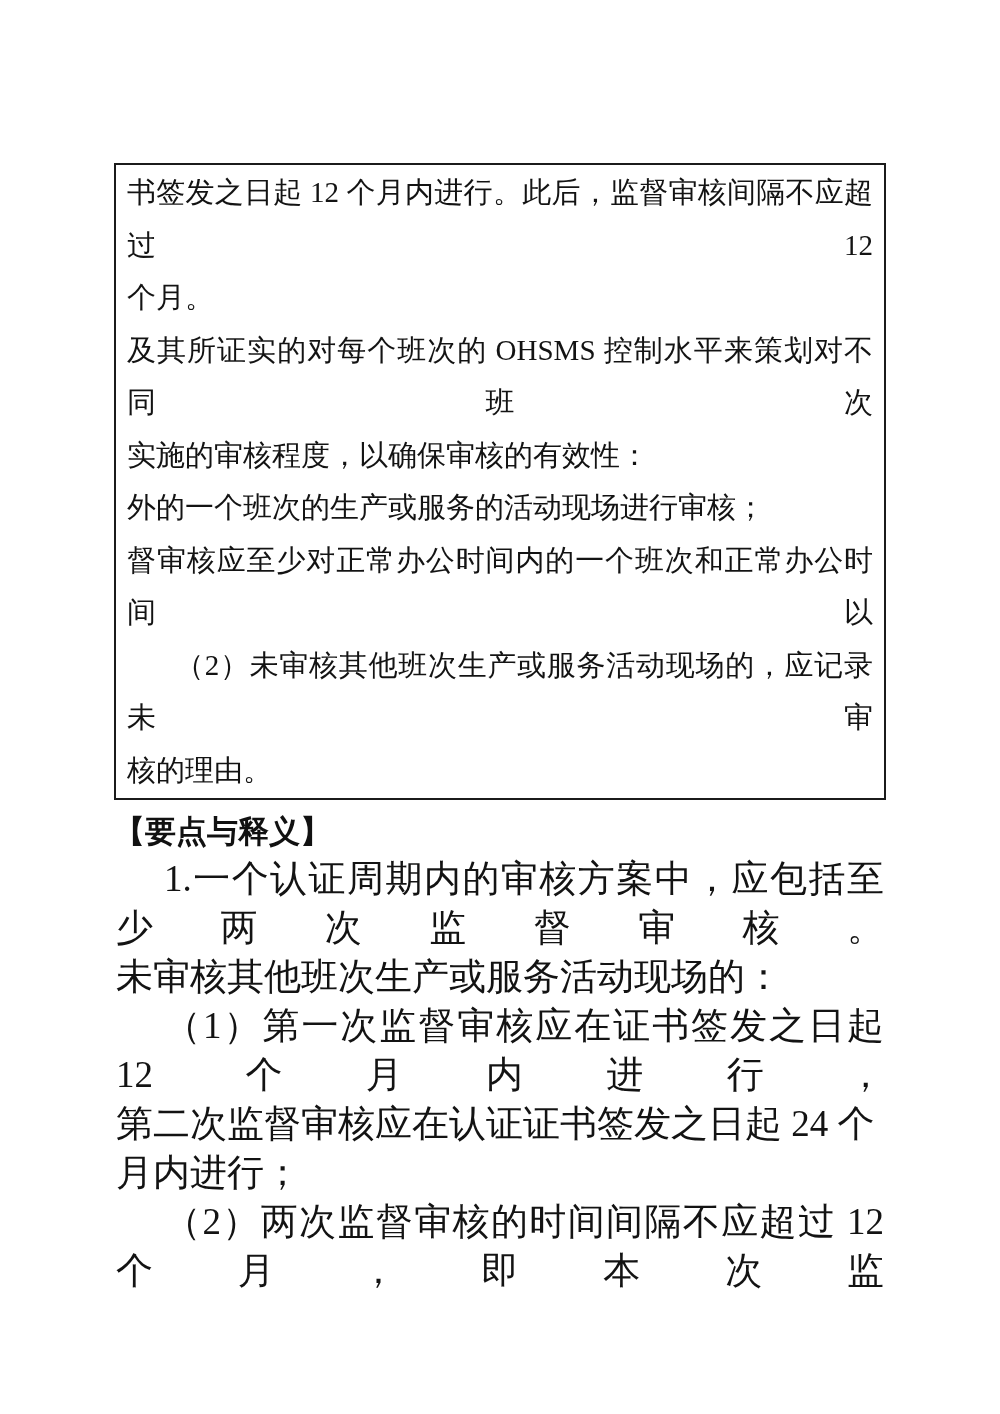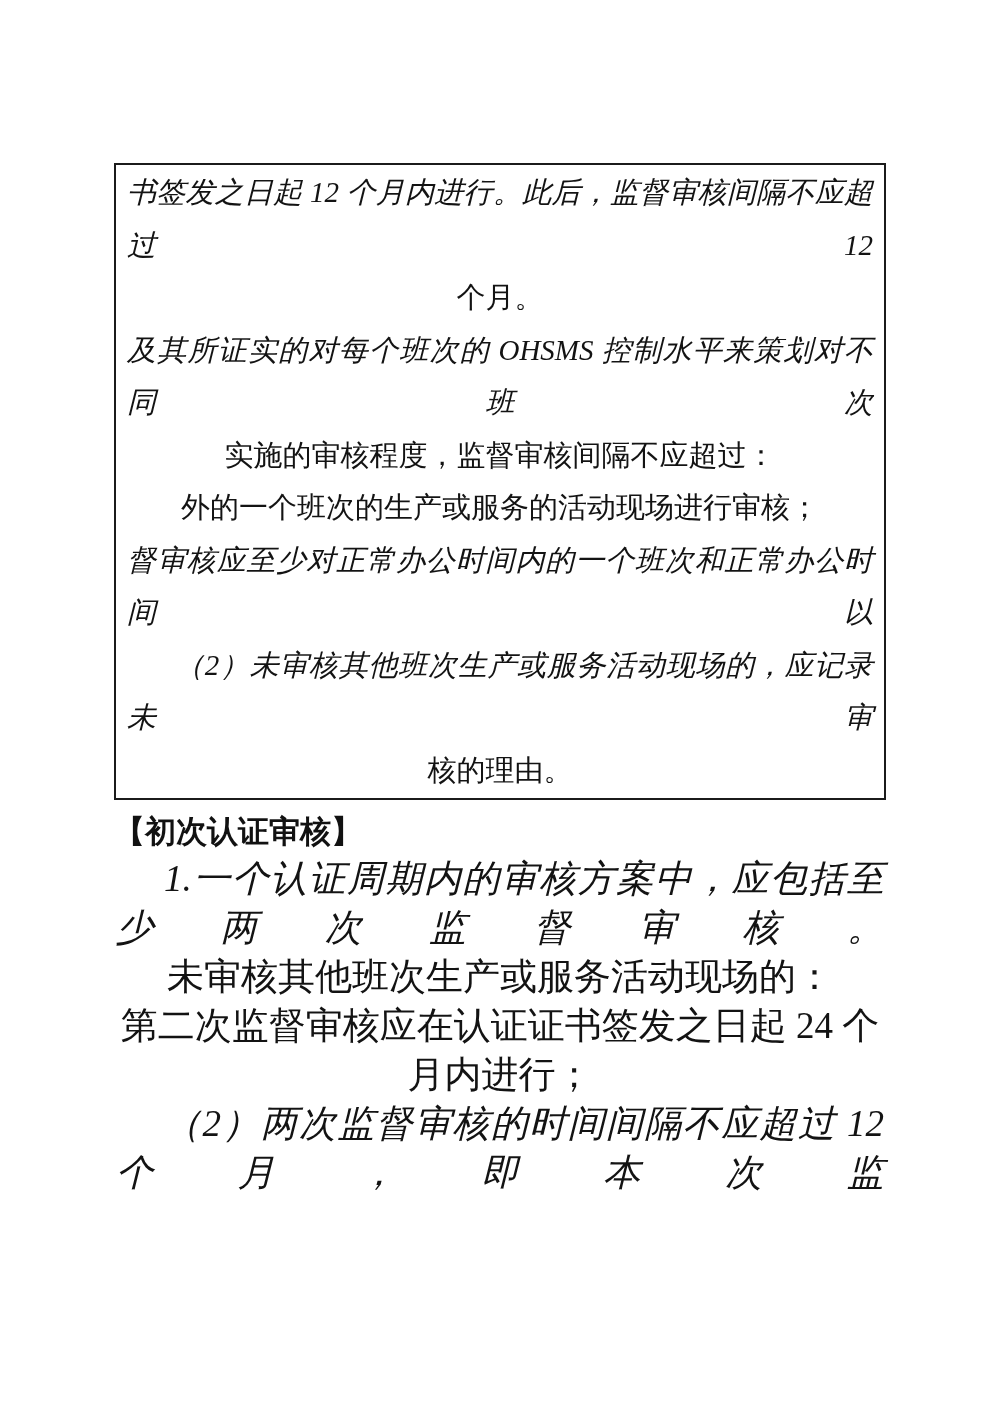--- a/index.html
+++ b/index.html
@@ -30,28 +30,27 @@
   }
   
   .body-text {
     padding: 0 2px;
   }
   .body-text .ln {
     line-height: 49px;
     font-size: 37px;
   }
   .ln {
-    text-align: center;
+    text-align: left;
     white-space: normal;
   }
   
   .st {
     text-align: justify;
     text-align-last: justify;
-    font-style: italic;
   }
   
   .in {
     text-indent: 48px;
   }
   .section-heading {
     margin-top: 14px;
     font-family: "Liberation Sans", "DejaVu Sans", sans-serif;
     font-weight: 700;
     font-size: 31px;
@@ -64,30 +63,31 @@
 </style>
 </head>
 <body>
 
 <div class="col">
 
   <div class="clause-box">
     <div class="ln st">书签发之日起 12 个月内进行。此后，监督审核间隔不应超过 12</div>
     <div class="ln">个月。</div>
     <div class="ln st">及其所证实的对每个班次的 OHSMS 控制水平来策划对不同班次</div>
-    <div class="ln">实施的审核程度，监督审核间隔不应超过：</div>
+    <div class="ln">实施的审核程度，以确保审核的有效性：</div>
     <div class="ln">外的一个班次的生产或服务的活动现场进行审核；</div>
     <div class="ln st">督审核应至少对正常办公时间内的一个班次和正常办公时间以</div>
     <div class="ln st in">（2）未审核其他班次生产或服务活动现场的，应记录未审</div>
     <div class="ln">核的理由。</div>
   </div>
 
-  <div class="section-heading">【初次认证审核】</div>
+  <div class="section-heading">【要点与释义】</div>
 
   <div class="body-text">
     <div class="ln st in">1.一个认证周期内的审核方案中，应包括至少两次监督审核。</div>
     <div class="ln">未审核其他班次生产或服务活动现场的：</div>
+    <div class="ln st in">（1）第一次监督审核应在证书签发之日起 12 个月内进行，</div>
     <div class="ln">第二次监督审核应在认证证书签发之日起 24 个月内进行；</div>
     <div class="ln st in">（2）两次监督审核的时间间隔不应超过 12 个月，即本次监</div>
 
   </div>
 
 </div>
 
 </body></html>

